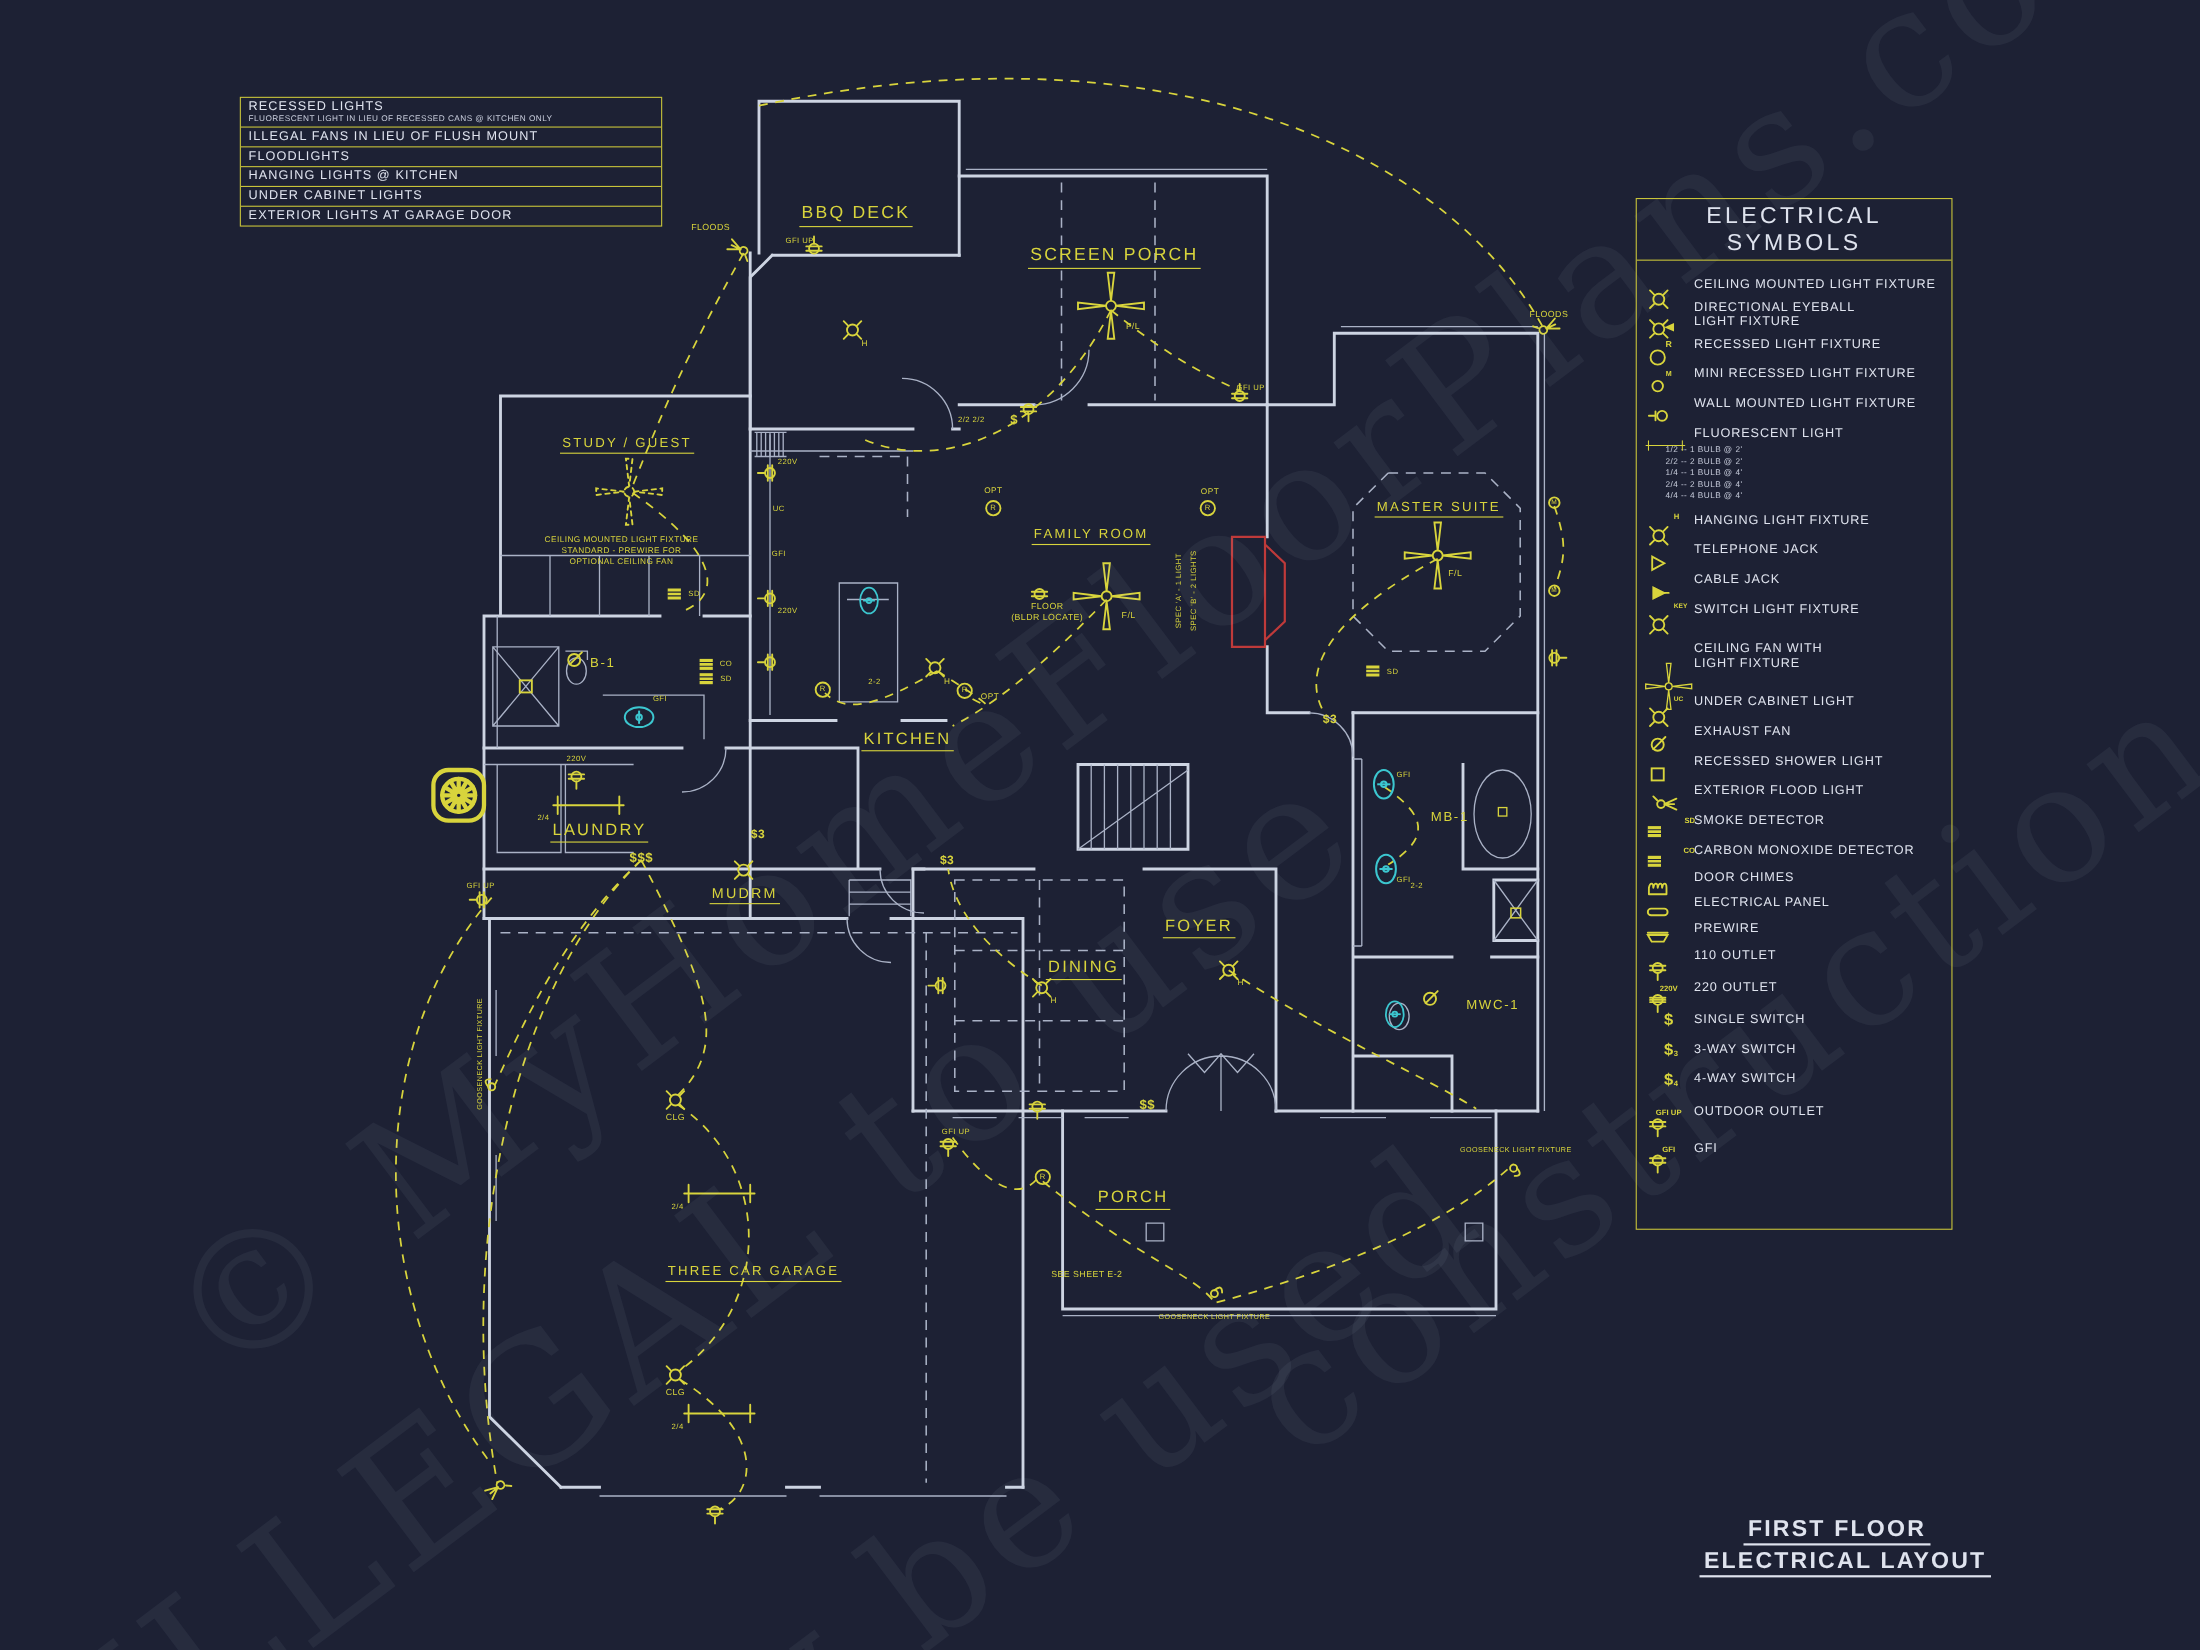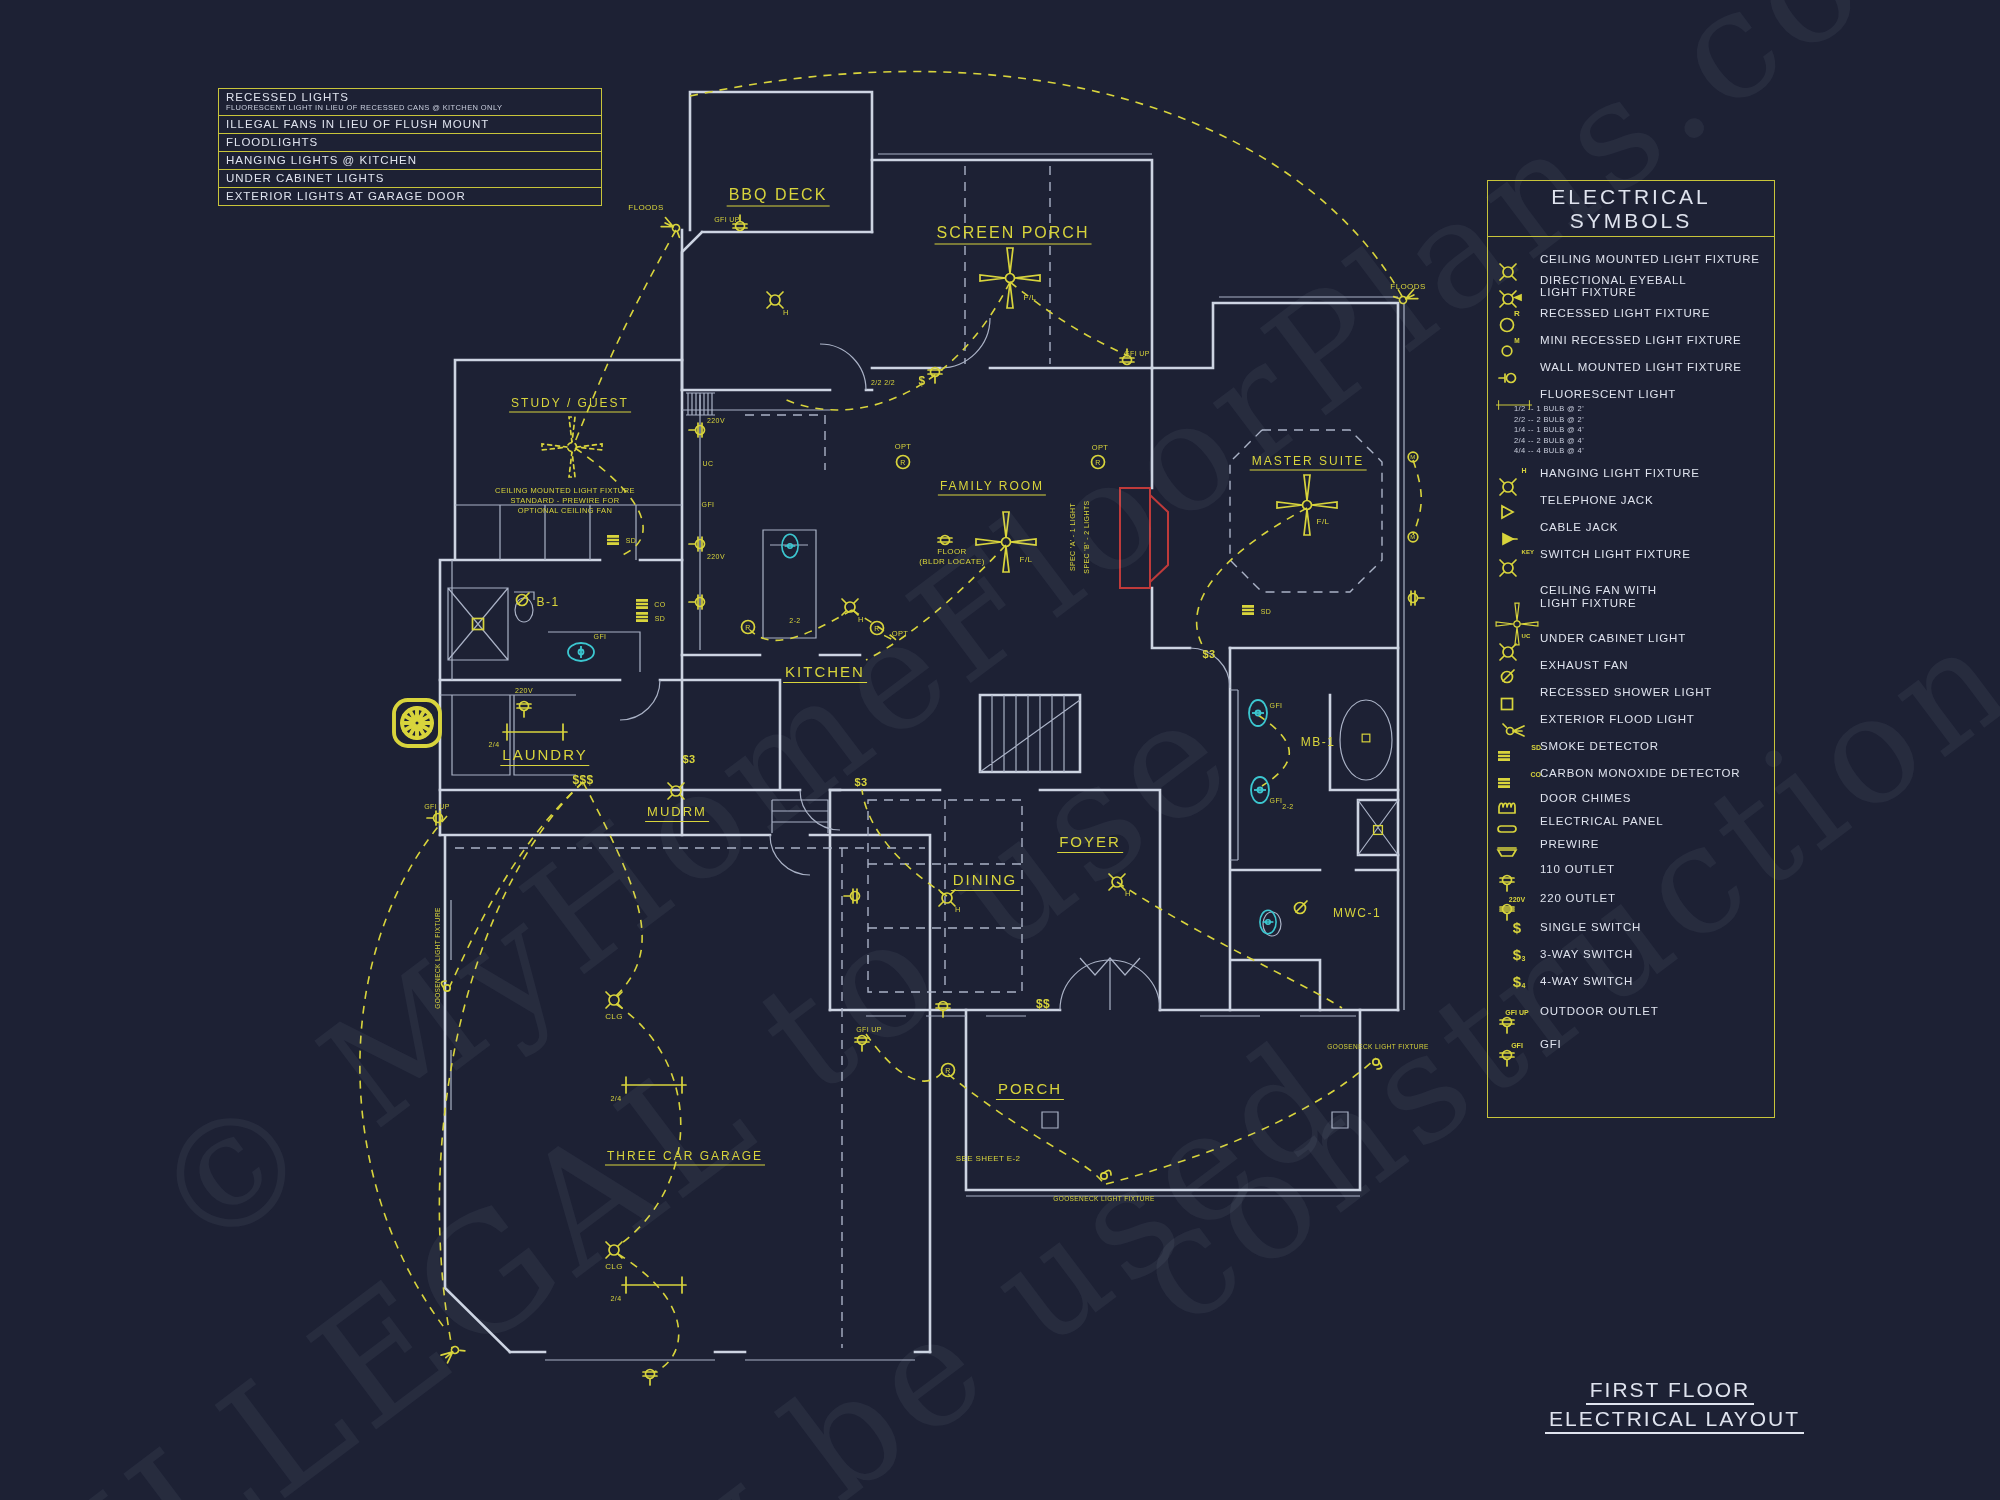--- a/index.html
+++ b/index.html
@@ -41,21 +41,21 @@
   .tag{position:absolute;color:#d8d43c;font-size:7px;font-weight:bold;}
   .tag.in{top:50%;left:50%;transform:translate(-50%,-50%);font-size:8px;}
   .tag.sub{bottom:0px;left:60%;}
   .tag.side{right:-1px;top:50%;transform:translateY(-50%);}
   .tag.below{bottom:-4px;left:50%;transform:translateX(-50%);white-space:nowrap;}
   .dollar{color:#d8d43c;font-size:15px;font-weight:bold;line-height:14px;}
   .lsizes{margin:-4px 0 4px 20px;}
   .lsizes div{font-size:7.5px;letter-spacing:.4px;color:#c9cedd;line-height:10.5px;}
   
   #tb{position:absolute;left:1545px;top:1378px;width:250px;text-align:center;}
-  #tb div{font-size:21px;letter-spacing:2px;border-bottom:2px solid #dfe3ee;display:inline-block;padding:0 4px 1px;margin-bottom:2px;white-space:nowrap;}
+  #tb div{font-size:21px;letter-spacing:2px;border-bottom:2px solid #dfe3ee;display:inline-block;padding:0 4px 1px;margin-bottom:2px;white-space:nowrap;font-weight:bold;}
   
   .wm{position:absolute;font-family:"DejaVu Serif",serif;color:rgba(208,214,233,0.06);
       white-space:nowrap;transform:rotate(-37deg);transform-origin:0 0;pointer-events:none;
       font-size:150px;letter-spacing:8px;}
 </style>
 </head>
 <body>
 
 <div id="canvas">
 

